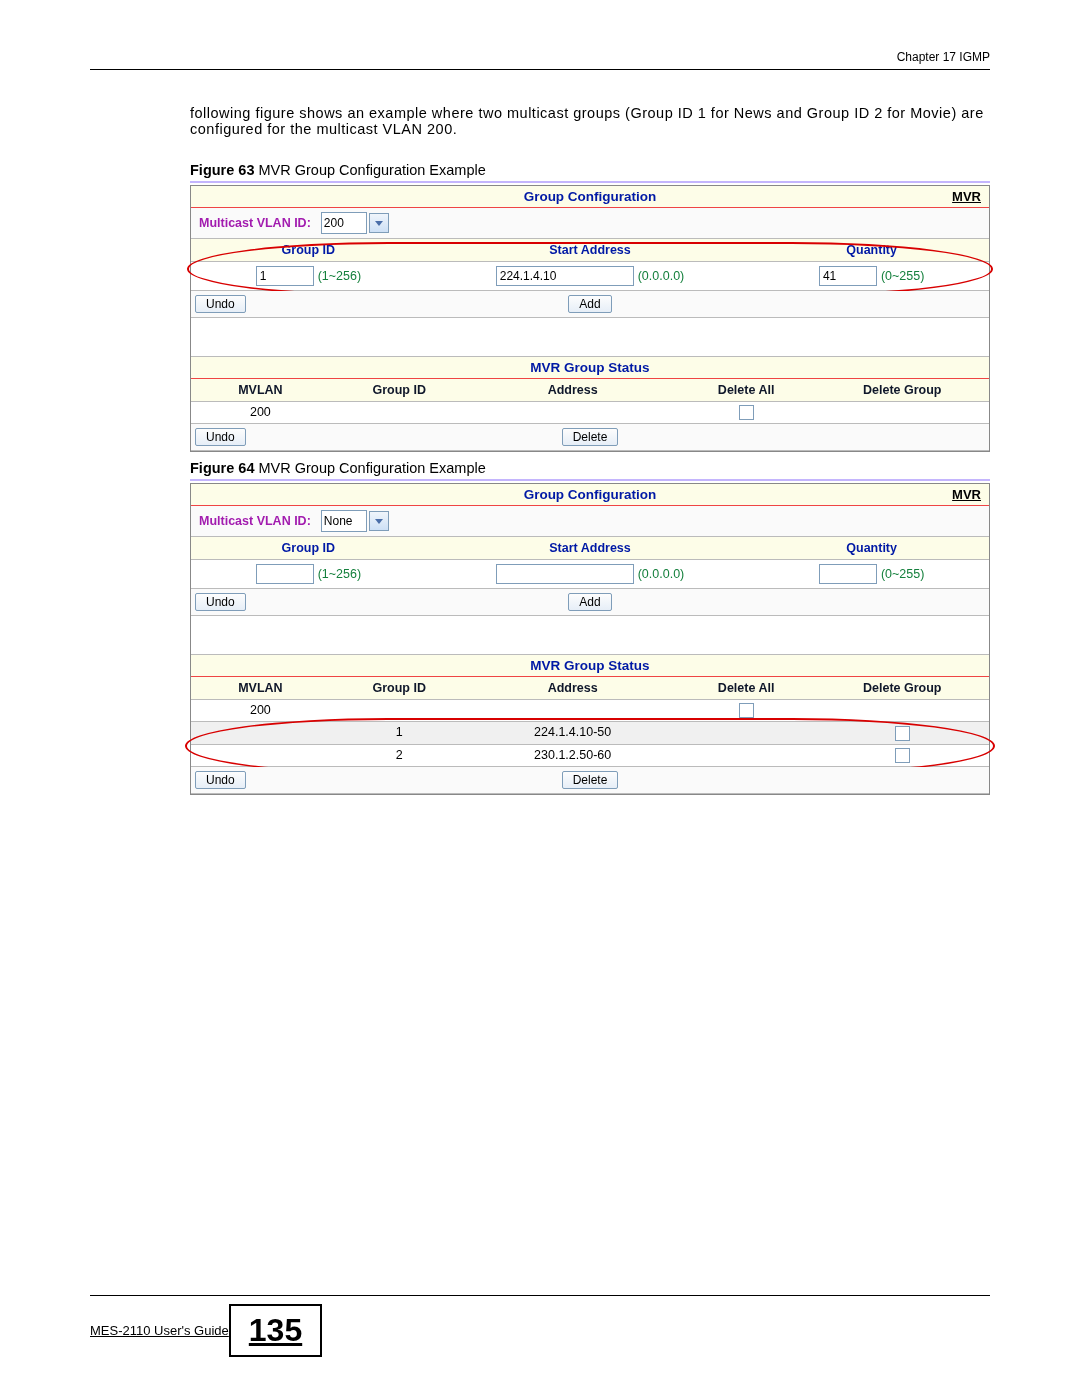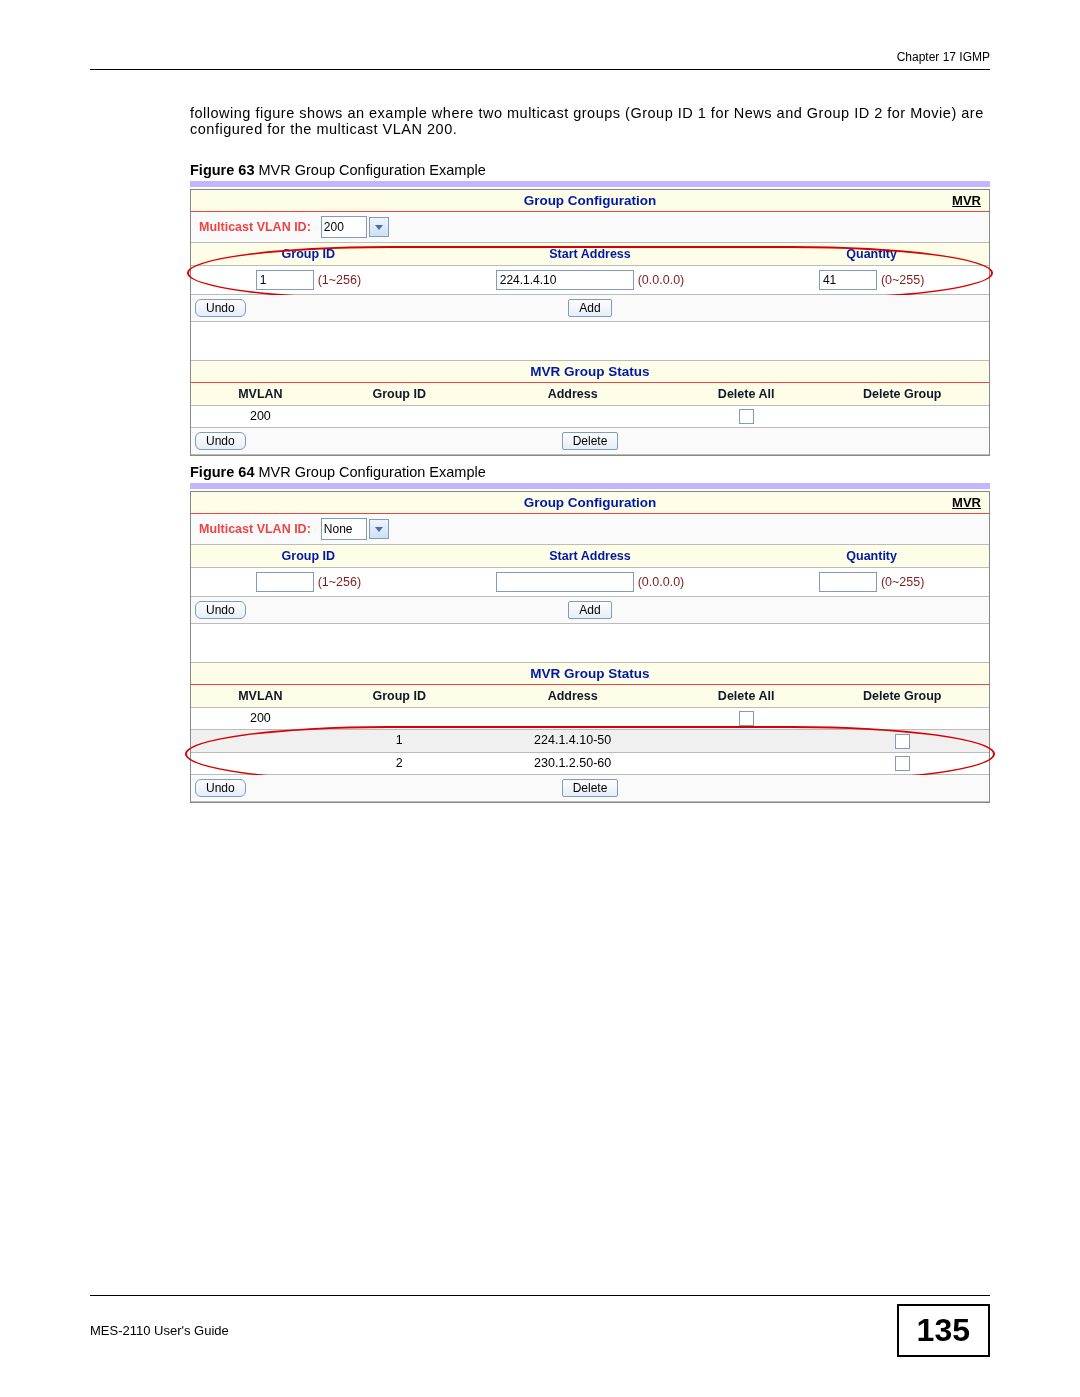--- a/index.html
+++ b/index.html
@@ -26,21 +26,21 @@
   }
   .body-text {
     font-size: 14.5px;
     letter-spacing: 0.5px;
     margin: 0 0 25px 100px;
   }
   .figure-caption {
     font-size: 14.5px;
     margin: 0 0 2px 100px;
     padding-bottom: 3px;
-    border-bottom: 6px solid #c4b5fd;
+    border-bottom: 2px solid #c4b5fd;
   }
   .figure-caption b { font-weight: bold; }
   .panel {
     margin: 0 0 8px 100px;
     border: 1px solid #888;
     background: #fff;
     position: relative;
   }
   .title-row {
     background: #fdfde8;
@@ -62,61 +62,61 @@
     font-size: 13px;
     cursor: pointer;
   }
   .cfg-row {
     display: flex;
     align-items: center;
     border-bottom: 1px solid #bbb;
     padding: 4px 8px;
     background: #fafafa;
   }
-  .cfg-label { color: #ef4444; font-weight: bold; font-size: 12.5px; margin-right: 10px; }
+  .cfg-label { color: #a21caf; font-weight: bold; font-size: 12.5px; margin-right: 10px; }
   .vlan-input { width: 40px; height: 18px; border: 1px solid #7f9db9; font-size: 12px; background: #fff; padding-left:2px;}
   .dd-btn {
     width: 18px; height: 18px; border: 1px solid #7f9db9; background: linear-gradient(#f0f5fb,#cde0f6);
     display:inline-flex; align-items:center; justify-content:center; margin-left:2px; cursor:pointer;
   }
   .dd-btn svg { width:8px; height:8px; }
   .hdr-row { display: grid; grid-template-columns: 1fr 1.4fr 1fr; background: #fdfde8; border-bottom: 1px solid #bbb; }
   .hdr-cell { text-align: center; color: #0019a5; font-weight: bold; font-size: 12.5px; padding: 4px 0; }
   .input-row { display: grid; grid-template-columns: 1fr 1.4fr 1fr; border-bottom: 1px solid #bbb; background: #fff; position: relative; }
   .input-cell { padding: 4px 6px; display:flex; align-items:center; justify-content:center; }
   .txt { border: 1px solid #7f9db9; height: 18px; font-size: 12px; padding: 0 3px; background:#fff; }
   .w60 { width: 50px; }
   .w120 { width: 130px; }
-  .hint { font-size: 12.5px; margin-left: 4px; color:#7f1d1d; }
+  .hint { font-size: 12.5px; margin-left: 4px; color:#15803d; }
   .btn-row { display:flex; justify-content:center; align-items:center; border-bottom: 1px solid #bbb; padding: 4px 0; position: relative; background:#fafafa; }
   .small-btn {
     border: 1px solid #7f9db9; background: linear-gradient(#fdfdfd,#e6eef7);
     font-size: 12px; padding: 1px 10px; border-radius: 2px; cursor:pointer;
   }
-  .undo-btn { position: absolute; left: 4px; border-radius: 6px; }
+  .undo-btn { position: absolute; left: 4px; }
   .spacer { height: 38px; background: #fff; border-bottom: 1px solid #bbb; }
   .status-hdr { display:grid; grid-template-columns: .8fr .8fr 1.2fr .8fr 1fr; background:#fdfde8; border-bottom:1px solid #bbb; }
   .status-cell { text-align:center; color:#0f172a; font-weight:bold; font-size:12.5px; padding:4px 0; }
   .data-row { display:grid; grid-template-columns: .8fr .8fr 1.2fr .8fr 1fr; border-bottom:1px solid #bbb; }
   .d-cell { text-align:center; font-size:12.5px; padding:3px 0; }
   .chk { width:13px; height:13px; border:1px solid #7f9db9; vertical-align:middle; cursor:pointer; display:inline-block; background:#fff;}
   .row-white { background:#fff; }
   .row-grey { background:#f0f0f0; }
   .oval-highlight {
     position: absolute;
     border: 2.5px solid #d80000;
     border-radius: 50% / 100%;
     pointer-events: none;
   }
   .footer {
     position: absolute;
     bottom: 40px; left: 90px; right: 90px;
     border-top: 1px solid #000;
     padding-top: 8px;
-    display:flex; justify-content: space-between; align-items:center;
+    display:flex; align-items:center;text-decoration:underline;
   }
   .footer-left { font-size: 13px; }
   .page-num {
     border: 2px solid #000; padding: 6px 18px; font-size: 32px; font-weight: bold;
   }
 </style>
 </head>
 <body>
 
 <div class="page">

